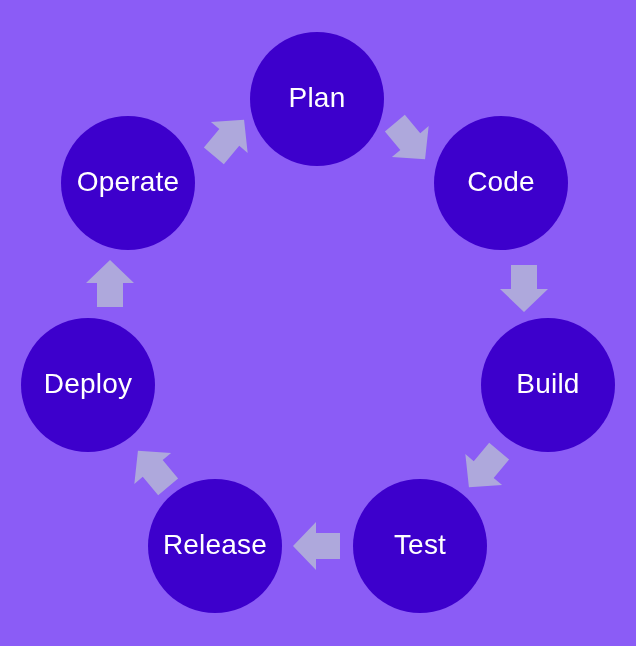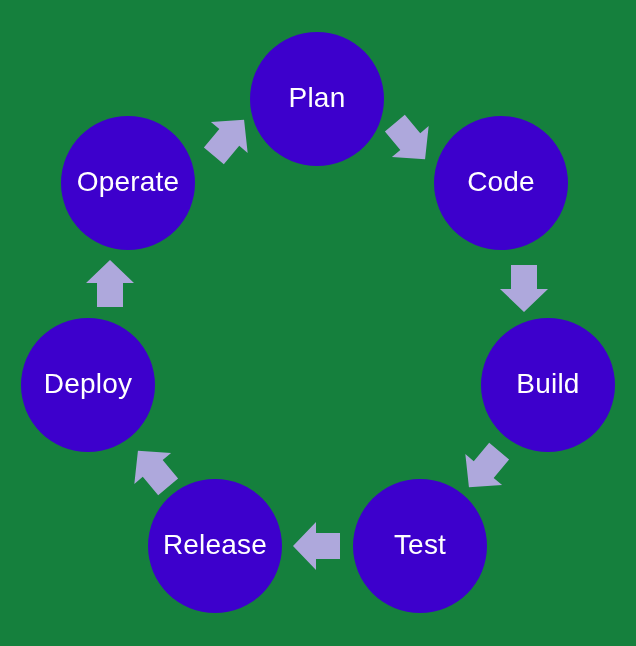--- a/index.html
+++ b/index.html
@@ -7,21 +7,21 @@
     padding: 0;
     background: #ffffff;
   }
   body {
     font-family: "Liberation Sans", sans-serif;
   }
   #diagram-canvas {
     position: relative;
     width: 636px;
     height: 646px;
-    background: #15803d;
+    background: #8b5cf6;
     overflow: hidden;
   }
   #cycle-svg {
     position: absolute;
     left: 0;
     top: 0;
     width: 636px;
     height: 646px;
   }
   .stage-label {

